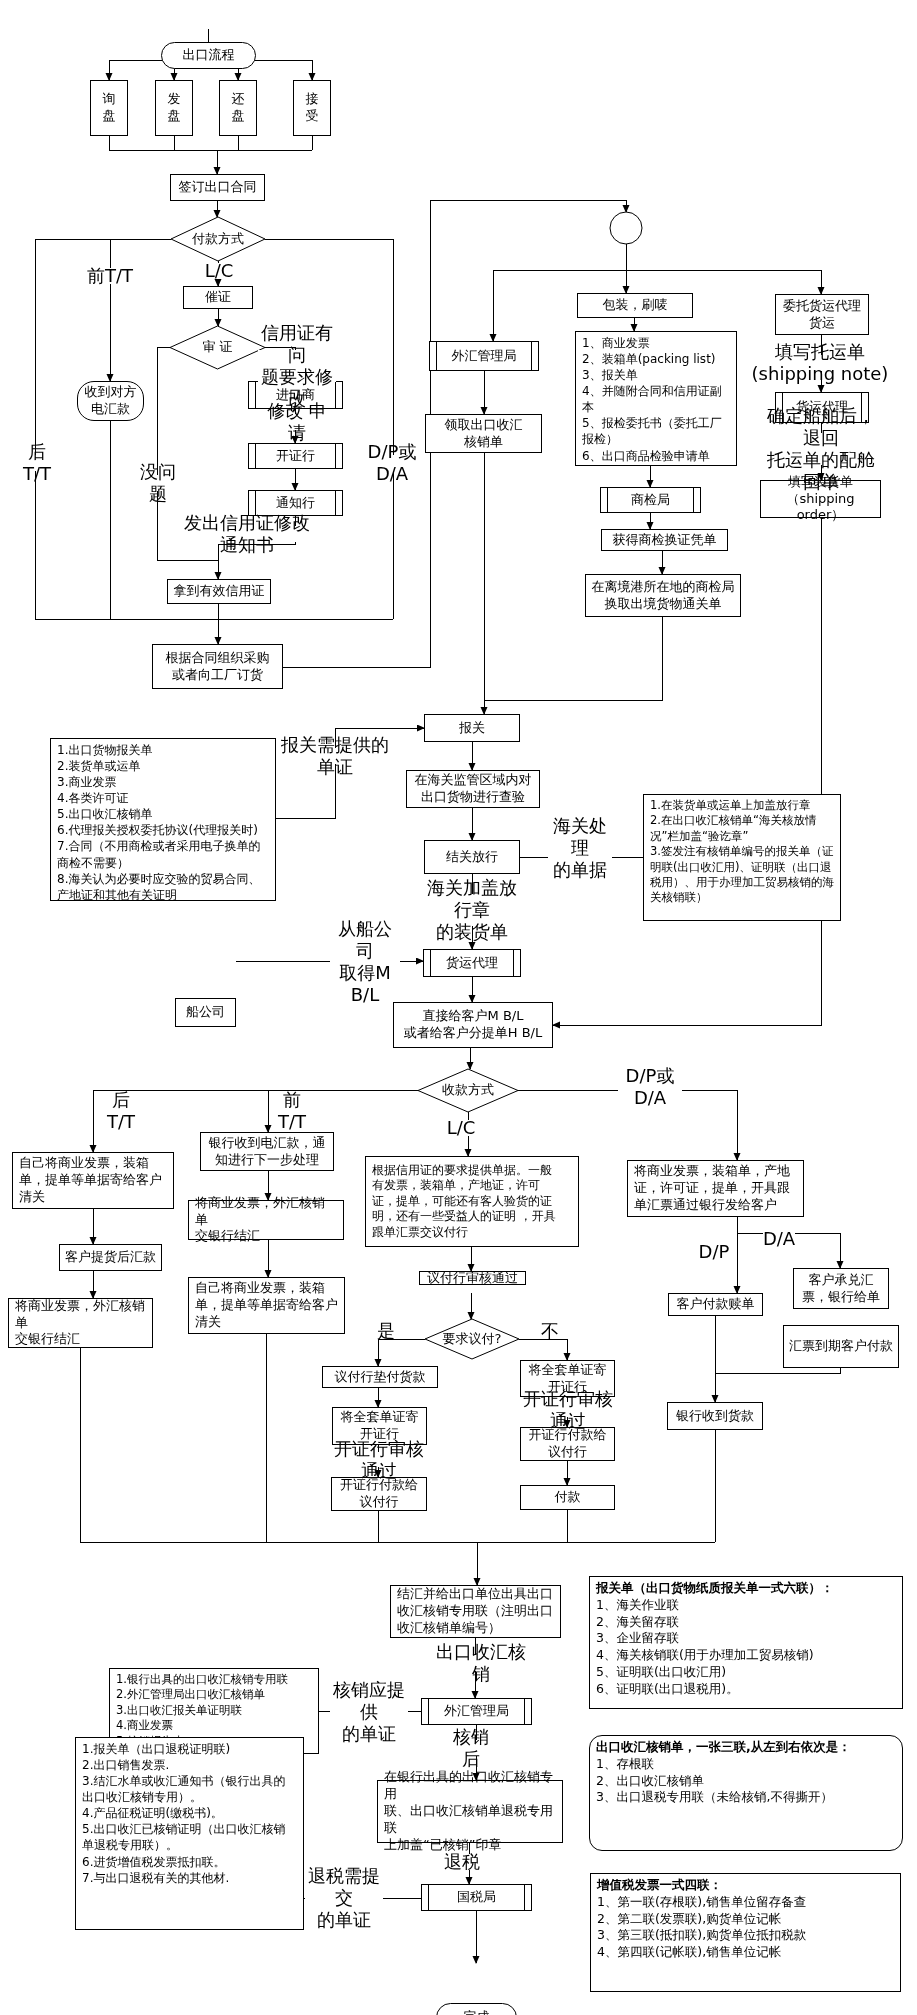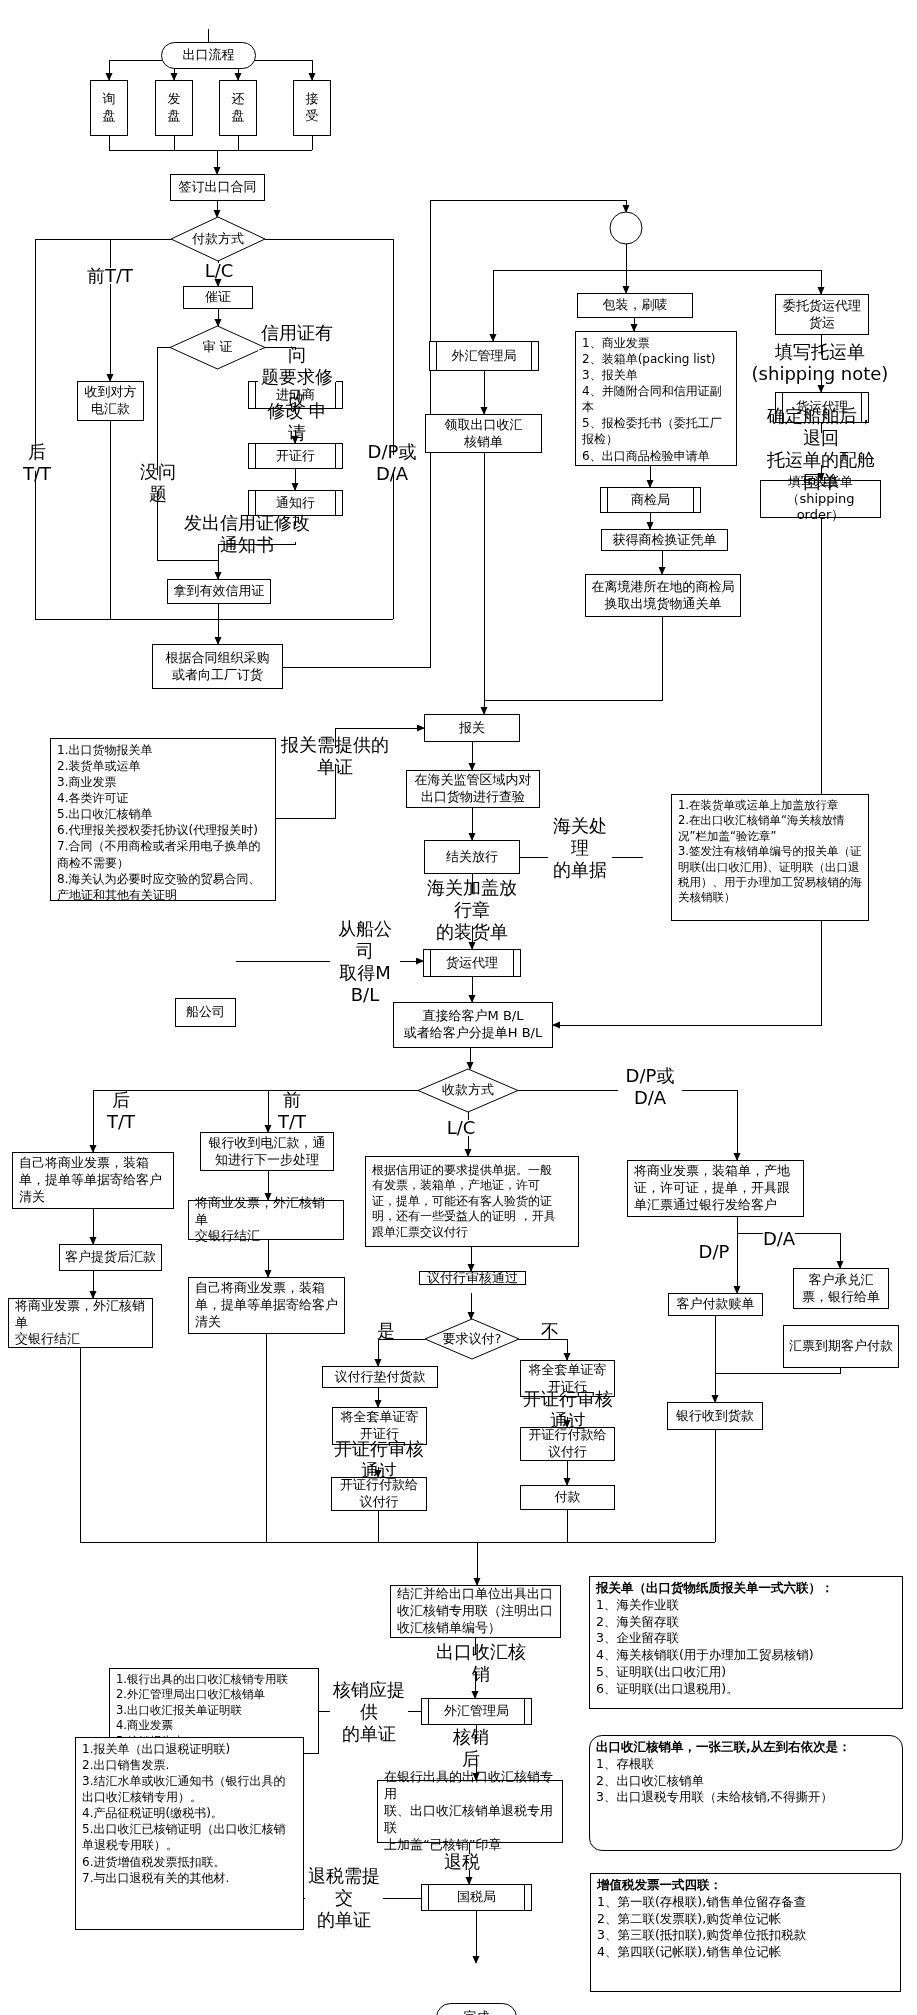--- a/index.html
+++ b/index.html
@@ -128,21 +128,21 @@
     <div class="node rect" style="left: 155px; top: 80px; width: 38px; height: 56px;">发
 盘</div>
     <div class="node rect" style="left: 219px; top: 80px; width: 38px; height: 56px;">还
 盘</div>
     <div class="node rect" style="left: 293px; top: 80px; width: 38px; height: 56px;">接
 受</div>
     <div class="node rect" style="left: 170px; top: 174px; width: 95px; height: 27px;">签订出口合同</div>
     <div class="node diamond" style="left: 171px; top: 217px; width: 94px; height: 44px;">付款方式</div>
     <div class="node rect" style="left: 183px; top: 286px; width: 70px; height: 23px;">催证</div>
     <div class="node diamond" style="left: 170px; top: 326px; width: 95px; height: 43px;">审 证</div>
-    <div class="node rect" style="left: 77px; top: 381px; width: 67px; height: 40px;">收到对方
+    <div class="node rect" style="left: 77px; top: 381px; width: 67px; height: 40px; border-radius: 17px;">收到对方
 电汇款</div>
     <div class="node predef" style="left: 248px; top: 381px; width: 95px; height: 28px;">进口商</div>
     <div class="node predef" style="left: 248px; top: 443px; width: 95px; height: 26px;">开证行</div>
     <div class="node predef" style="left: 248px; top: 490px; width: 95px; height: 26px;">通知行</div>
     <div class="node rect" style="left: 167px; top: 579px; width: 104px; height: 25px;">拿到有效信用证</div>
     <div class="node rect" style="left: 152px; top: 644px; width: 131px; height: 45px;">根据合同组织采购
 或者向工厂订货</div>
     <div class="node predef" style="left: 429px; top: 341px; width: 110px; height: 30px;">外汇管理局</div>
     <div class="node rect" style="left: 425px; top: 414px; width: 117px; height: 39px;">领取出口收汇
 核销单</div>
@@ -171,21 +171,21 @@
       <div class="li">3.商业发票</div>
       <div class="li">4.各类许可证</div>
       <div class="li">5.出口收汇核销单</div>
       <div class="li">6.代理报关授权委托协议(代理报关时)</div>
       <div class="li">7.合同（不用商检或者采用电子换单的商检不需要）</div>
       <div class="li">8.海关认为必要时应交验的贸易合同、产地证和其他有关证明</div>
     </div>
     <div class="node rect" style="left: 406px; top: 770px; width: 134px; height: 38px;">在海关监管区域内对
 出口货物进行查验</div>
     <div class="node rect" style="left: 424px; top: 840px; width: 96px; height: 34px;">结关放行</div>
-    <div class="node list" style="left: 643px; top: 794px; width: 198px; height: 127px; font-size: 11.5px; margin-left: 28px;">
+    <div class="node list" style="left: 643px; top: 794px; width: 198px; height: 127px; font-size: 11.5px;">
       <div class="li">1.在装货单或运单上加盖放行章</div>
       <div class="li">2.在出口收汇核销单“海关核放情况”栏加盖“验讫章”</div>
       <div class="li">3.签发注有核销单编号的报关单（证明联(出口收汇用)、证明联（出口退税用）、用于办理加工贸易核销的海关核销联）</div>
     </div>
     <div class="node rect" style="left: 175px; top: 998px; width: 61px; height: 29px;">船公司</div>
     <div class="node predef" style="left: 423px; top: 949px; width: 98px; height: 28px;">货运代理</div>
     <div class="node rect" style="left: 393px; top: 1002px; width: 160px; height: 46px;">直接给客户M B/L
 或者给客户分提单H B/L</div>
     <div class="node diamond" style="left: 418px; top: 1069px; width: 100px; height: 43px;">收款方式</div>
     <div class="node rect left" style="left: 12px; top: 1152px; width: 162px; height: 57px;">自己将商业发票，装箱

